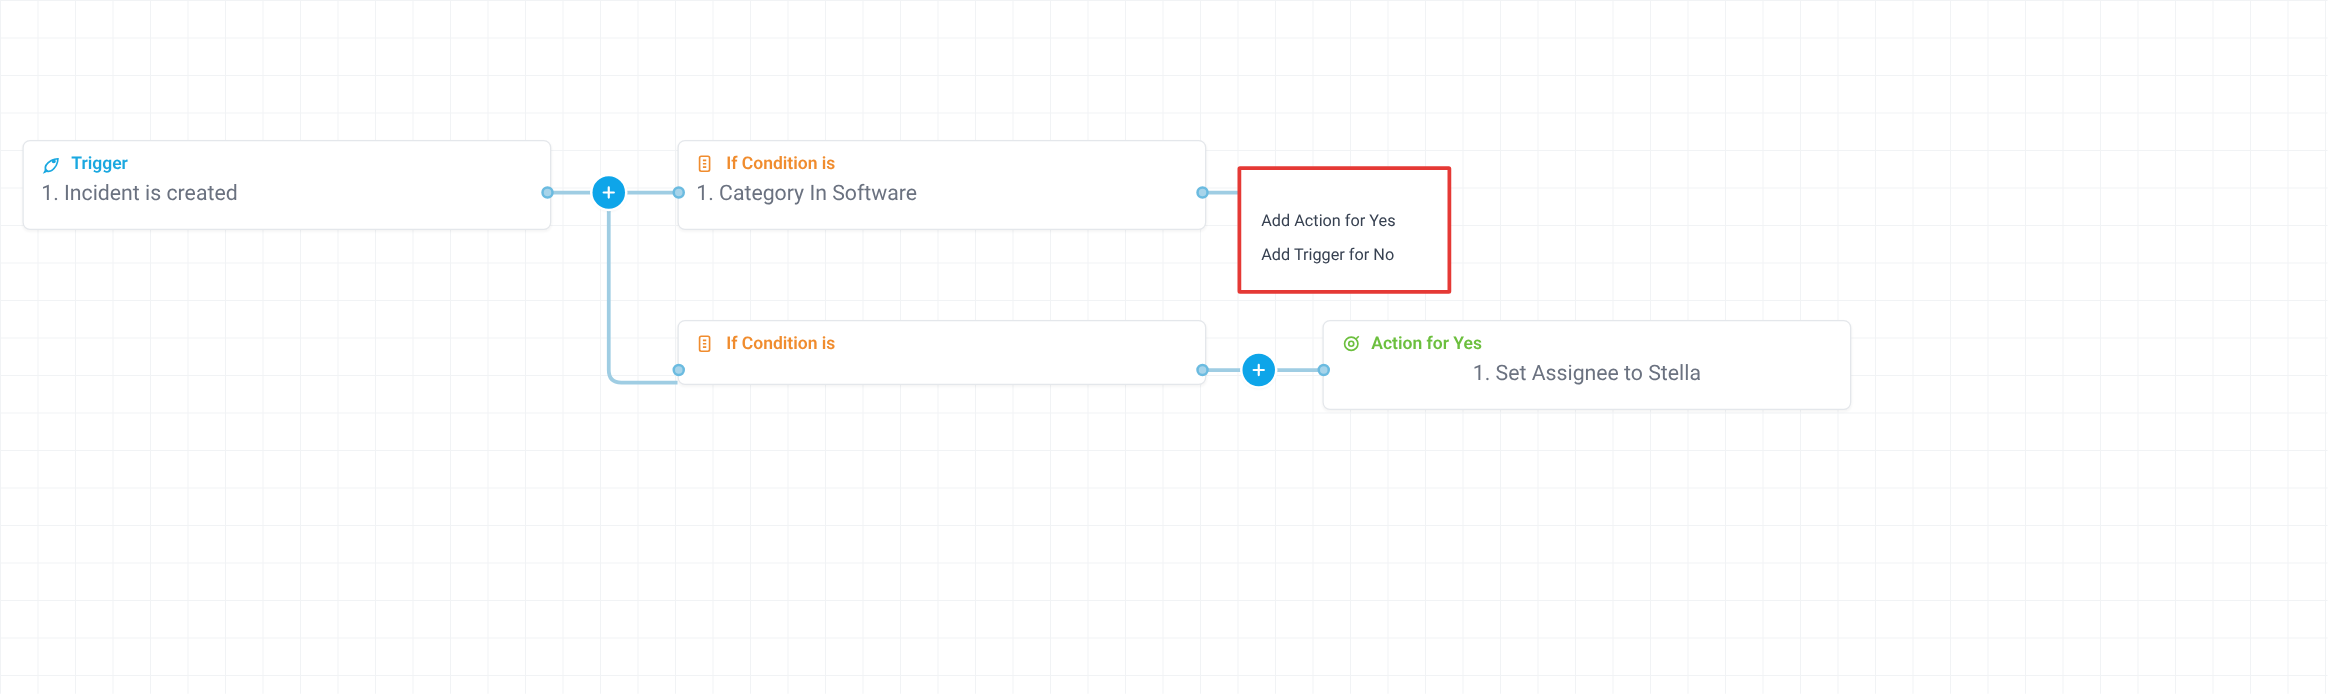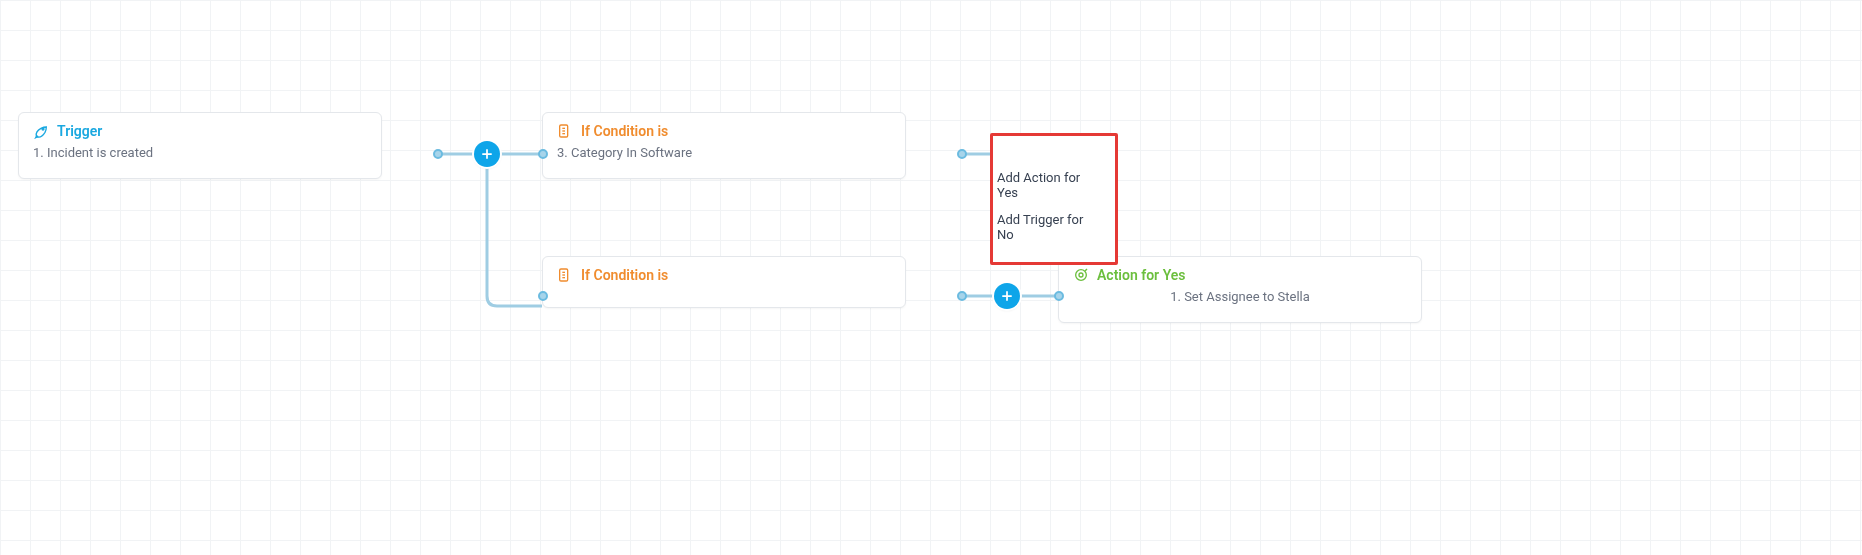--- a/index.html
+++ b/index.html
@@ -31,32 +31,32 @@
     height: 555px;
     pointer-events: none;
   }
   .node {
     position: absolute;
     background: #fff;
     border: 1px solid #e4e7eb;
     border-radius: 6px;
     box-shadow: 0 1px 2px rgba(0,0,0,0.04);
     padding: 10px 14px 18px 14px;
-    width: 364px;
+    width: 423px;
   }
   .node-header {
     display: flex;
     align-items: center;
     gap: 8px;
     font-weight: 600;
     font-size: 14px;
     margin-bottom: 6px;
   }
   .node-body {
-    font-size: 13px;
+    font-size: 17px;
     color: #6b7280;
   }
   .trigger .node-header { color: #1aa8e0; }
   .condition .node-header { color: #f08c2e; }
   .action .node-header { color: #6cbf3e; }
   .icon {
     width: 16px;
     height: 16px;
     flex: 0 0 16px;
   }
@@ -83,22 +83,22 @@
     border-radius: 50%;
     background: #a7d4ea;
     border: 2px solid #6bbbe0;
     z-index: 3;
   }
   .popup {
     position: absolute;
     background: #fff;
     border: 3px solid #e53935;
     border-radius: 2px;
-    padding: 28px 16px 14px 4px;
-    width: 128px;
+    padding: 28px 16px 14px 16px;
+    width: 171px;
     z-index: 10;
   }
   .popup-item {
     font-size: 13px;
     color: #374151;
     padding: 6px 0;
     cursor: pointer;
   }
 </style>
 </head>
@@ -146,21 +146,21 @@
   <div class="node condition" style="left:542px; top:112px;">
     <div class="node-header">
       <svg class="icon" viewBox="0 0 24 24" fill="none" stroke="#f08c2e" stroke-width="2">
         <rect x="4" y="3" width="12" height="18" rx="2"></rect>
         <line x1="8" y1="8" x2="12" y2="8"></line>
         <line x1="8" y1="12" x2="12" y2="12"></line>
         <line x1="8" y1="16" x2="12" y2="16"></line>
       </svg>
       <span>If Condition is</span>
     </div>
-    <div class="node-body">3. Category In Software</div>
+    <div class="node-body">1. Category In Software</div>
   </div>
   <div class="dot" style="left:957px; top:149px;"></div>
 
   <div class="plus-btn" style="left:994px; top:141px;">
     <svg width="14" height="14" viewBox="0 0 24 24">
         <path d="M12 5v14M5 12h14" stroke="#fff" stroke-width="3" stroke-linecap="round"></path>
       </svg>
   </div>
 
   <div class="popup" style="left:990px; top:133px;">

